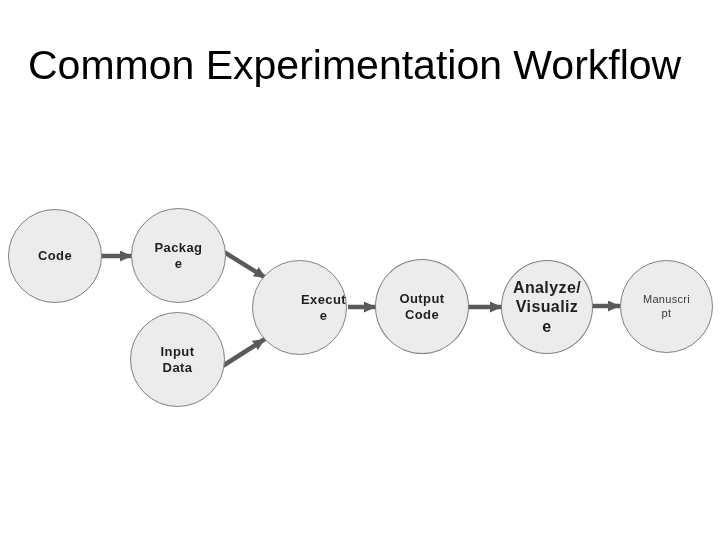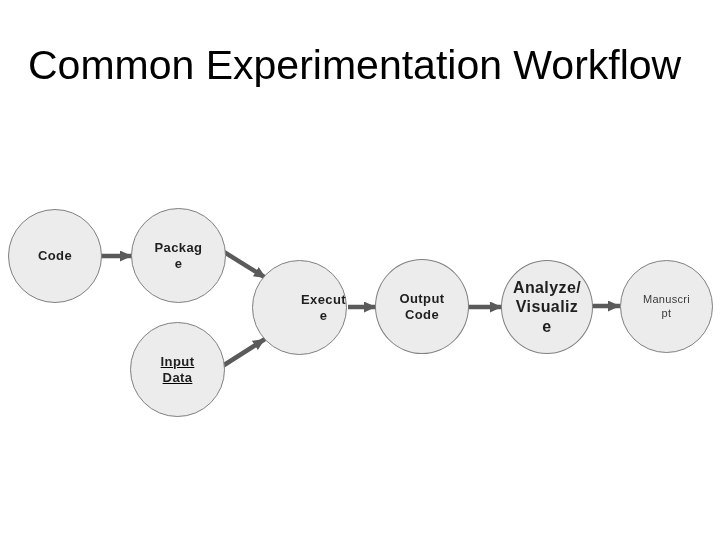--- a/index.html
+++ b/index.html
@@ -94,21 +94,21 @@
 
   <div class="node" style="left:8px; top:209px; width:94px; height:94px;">
     <span class="node-label">Code</span>
   </div>
 
   <div class="node" style="left:131px; top:208px; width:95px; height:95px;">
     <span class="node-label">Packag
 e</span>
   </div>
 
-  <div class="node" style="left:130px; top:322px; width:95px; height:95px;text-decoration:underline;">
+  <div class="node" style="left:130px; top:312px; width:95px; height:95px;">
     <span class="node-label">Input
 Data</span>
   </div>
 
   <div class="node" style="left:252px; top:260px; width:95px; height:95px;justify-content:flex-end;">
     <span class="node-label">Execut
 e</span>
   </div>
 
   <div class="node" style="left:375px; top:259px; width:94px; height:95px;">

